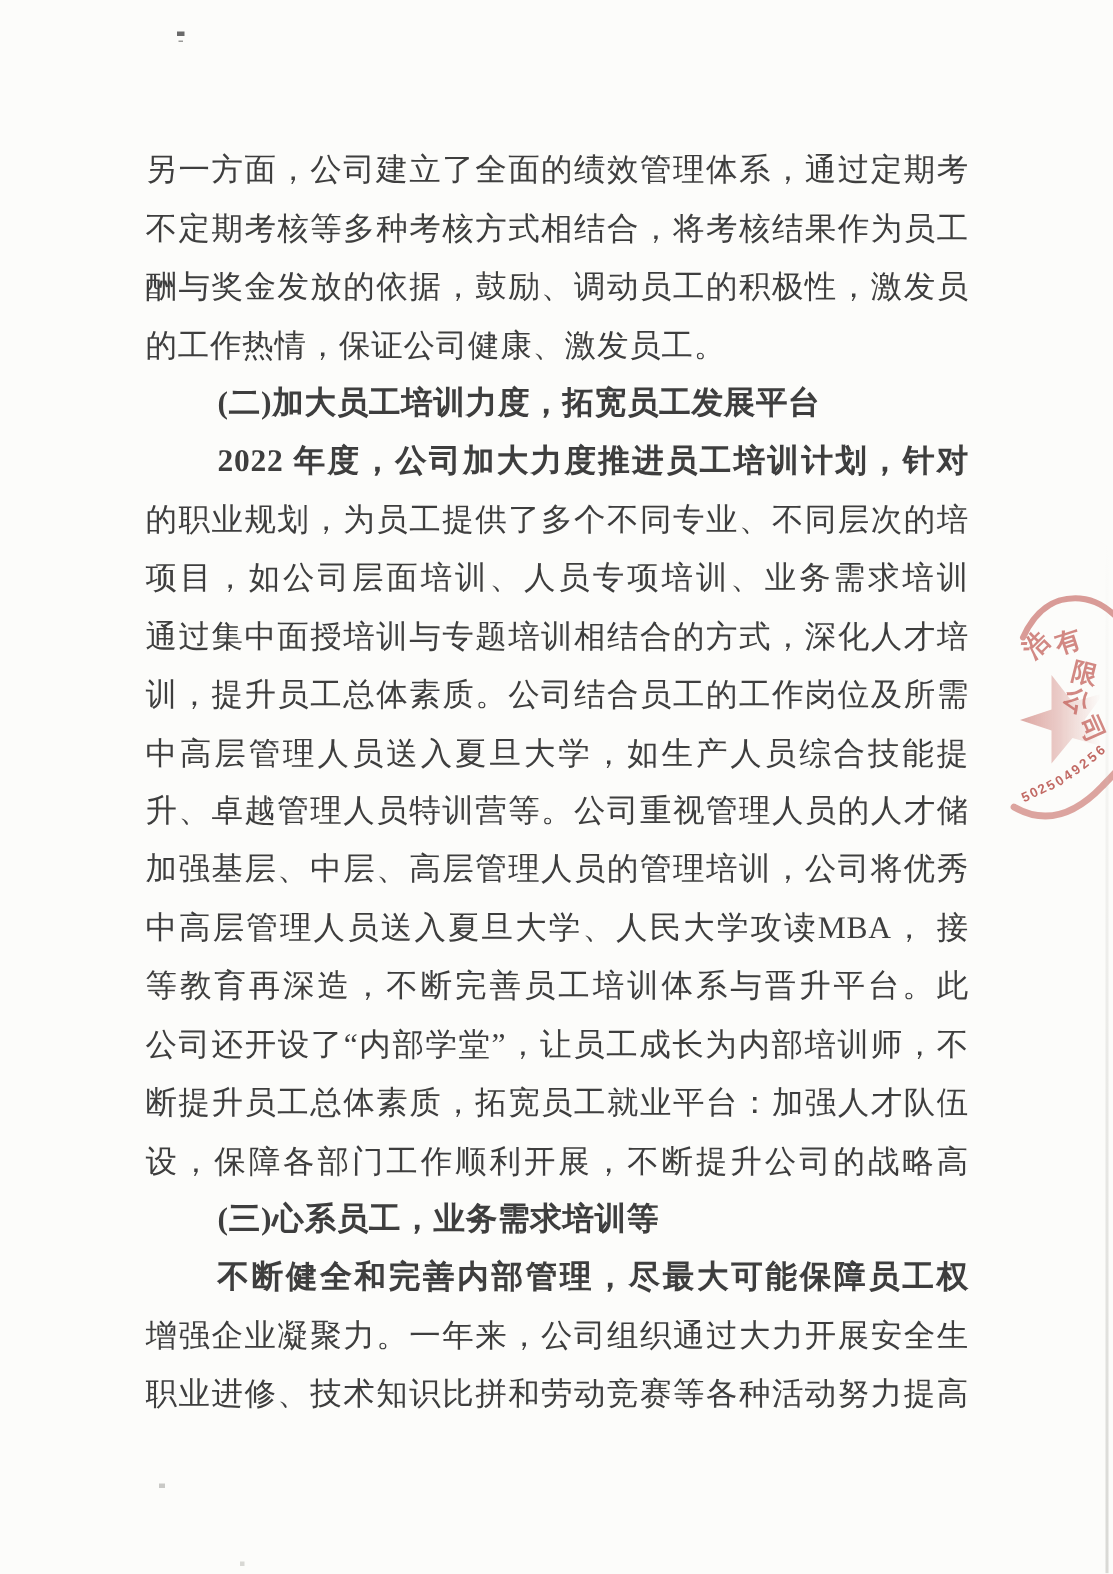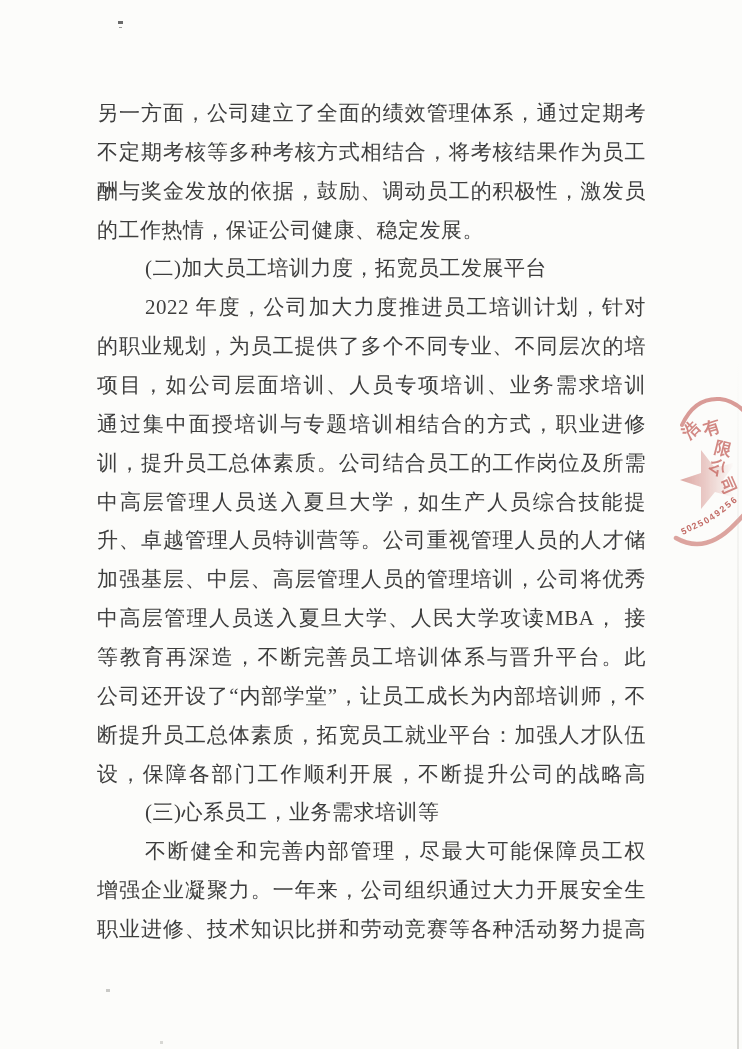--- a/index.html
+++ b/index.html
@@ -6,21 +6,21 @@
   body{width:742px;height:1049px;overflow:hidden;background:#fbfbf9;position:relative;
        font-family:"Liberation Serif","DejaVu Serif",serif;}
   .page{position:absolute;left:0;top:0;width:742px;height:1049px;background:#fcfcfa;overflow:hidden;}
 
   
   .textblock{position:absolute;left:97px;top:94px;width:549px;color:#3e3e3e;
              font-size:21px;}
   .l{height:38.86px;line-height:38.86px;overflow:hidden;
      text-align:left;letter-spacing:0.5px;}
   .jl{text-align:justify;text-align-last:justify;text-justify:inter-character;}
-  .ind{text-indent:48px;}
+  .ind{text-indent:48px;font-weight:bold;}
 
   
   .seal{position:absolute;left:620px;top:385px;width:122px;height:185px;opacity:.9;}
   .seal text{font-family:"Liberation Serif","DejaVu Serif",serif;}
   .seal .ch{font-size:17px;font-weight:bold;fill:rgba(187,74,66,0.72);}
   .seal .dg{font-size:9px;font-weight:bold;fill:rgba(176,62,55,0.85);
             font-family:"Liberation Sans","DejaVu Sans",sans-serif;}
 
   
   .speck{position:absolute;}
@@ -33,26 +33,26 @@
 </style>
 </head>
 <body>
 
 <div class="page">
 
   <div class="textblock">
     <div class="l jl">另一方面，公司建立了全面的绩效管理体系，通过定期考核、</div>
     <div class="l jl">不定期考核等多种考核方式相结合，将考核结果作为员工薪</div>
     <div class="l jl">酬与奖金发放的依据，鼓励、调动员工的积极性，激发员工</div>
-    <div class="l">的工作热情，保证公司健康、稳定发展。</div>
+    <div class="l">的工作热情，保证公司健康、激发员工。</div>
     <div class="l ind">(二)加大员工培训力度，拓宽员工发展平台</div>
     <div class="l ind jl">2022 年度，公司加大力度推进员工培训计划，针对员工</div>
     <div class="l jl">的职业规划，为员工提供了多个不同专业、不同层次的培训</div>
     <div class="l jl">项目，如公司层面培训、人员专项培训、业务需求培训等，</div>
-    <div class="l jl">通过集中面授培训与专题培训相结合的方式，职业进修</div>
+    <div class="l jl">通过集中面授培训与专题培训相结合的方式，深化人才培</div>
     <div class="l jl">训，提升员工总体素质。公司结合员工的工作岗位及所需技</div>
     <div class="l jl">中高层管理人员送入夏旦大学，如生产人员综合技能提</div>
     <div class="l jl">升、卓越管理人员特训营等。公司重视管理人员的人才储备，</div>
     <div class="l jl">加强基层、中层、高层管理人员的管理培训，公司将优秀的</div>
     <div class="l jl">中高层管理人员送入夏旦大学、人民大学攻读MBA， 接受高</div>
     <div class="l jl">等教育再深造，不断完善员工培训体系与晋升平台。此外，</div>
     <div class="l jl">公司还开设了“内部学堂”，让员工成长为内部培训师，不</div>
     <div class="l jl">断提升员工总体素质，拓宽员工就业平台：加强人才队伍建</div>
     <div class="l jl">设，保障各部门工作顺利开展，不断提升公司的战略高度。</div>
     <div class="l ind">(三)心系员工，业务需求培训等</div>

